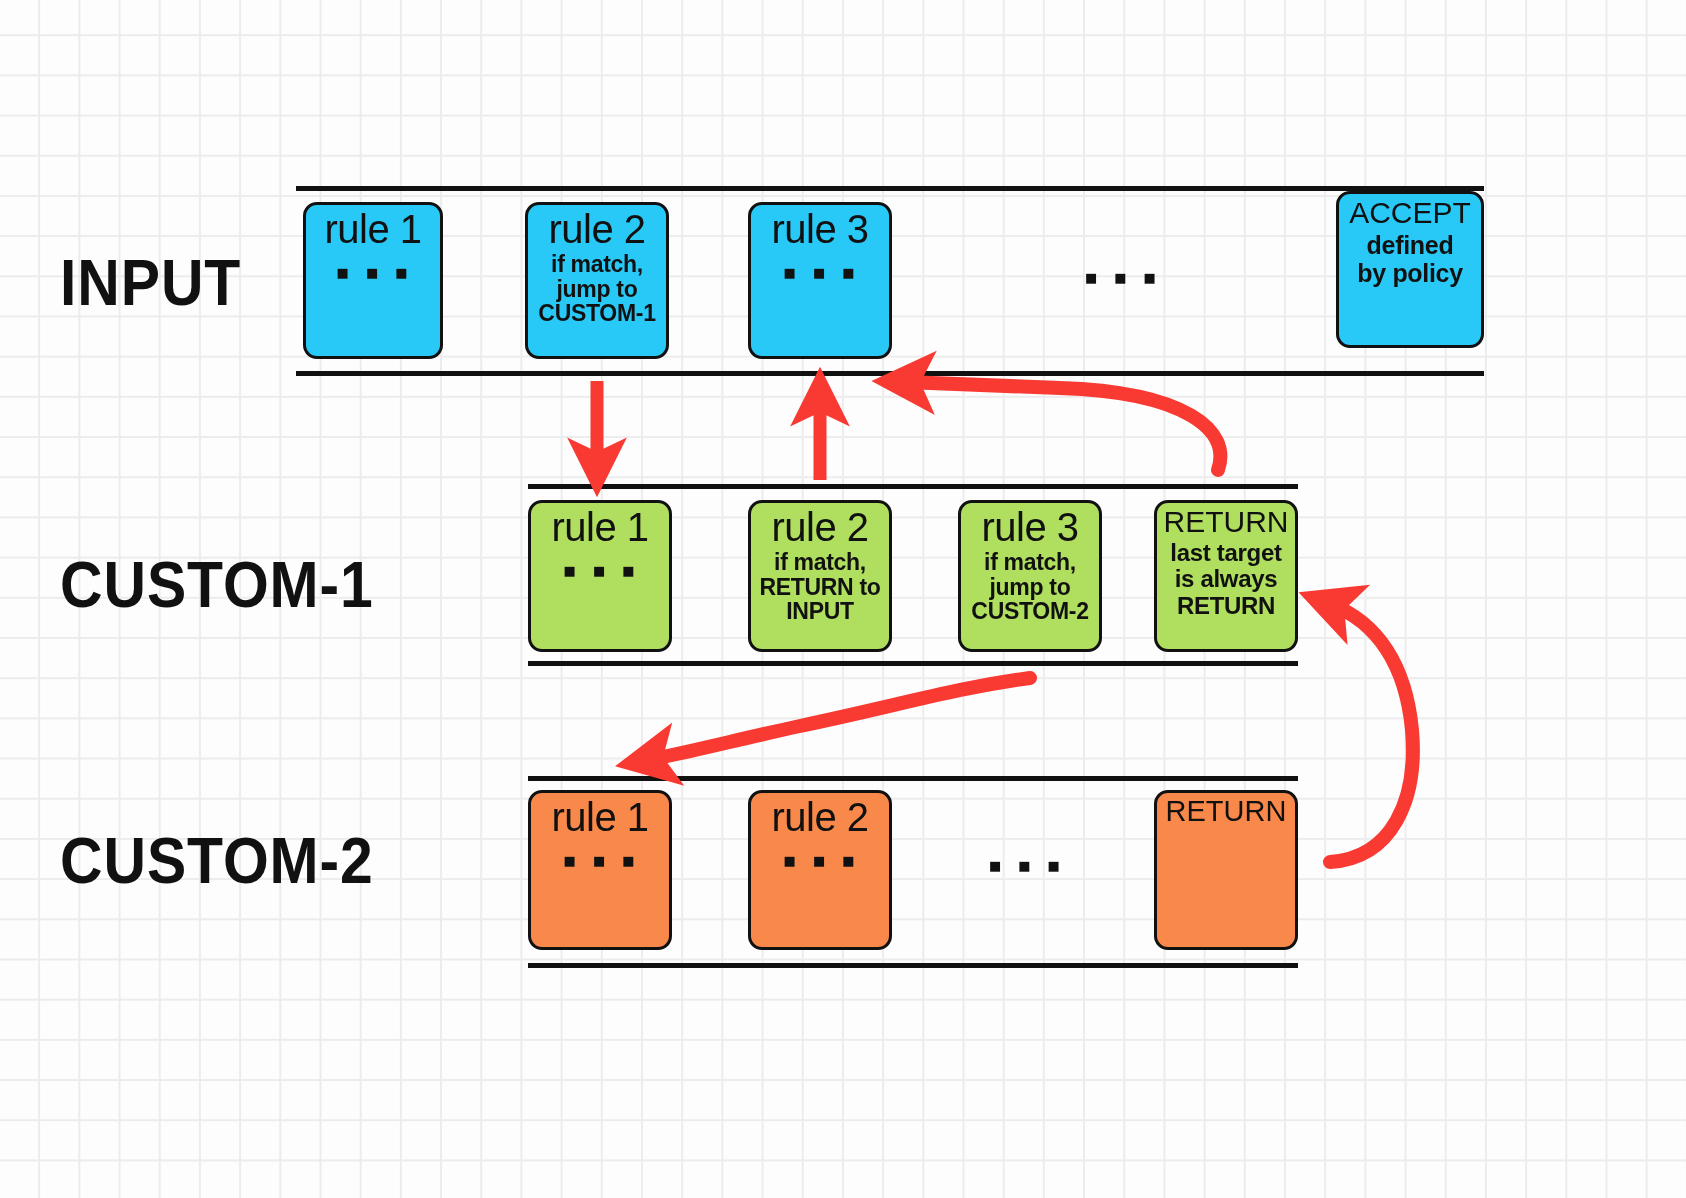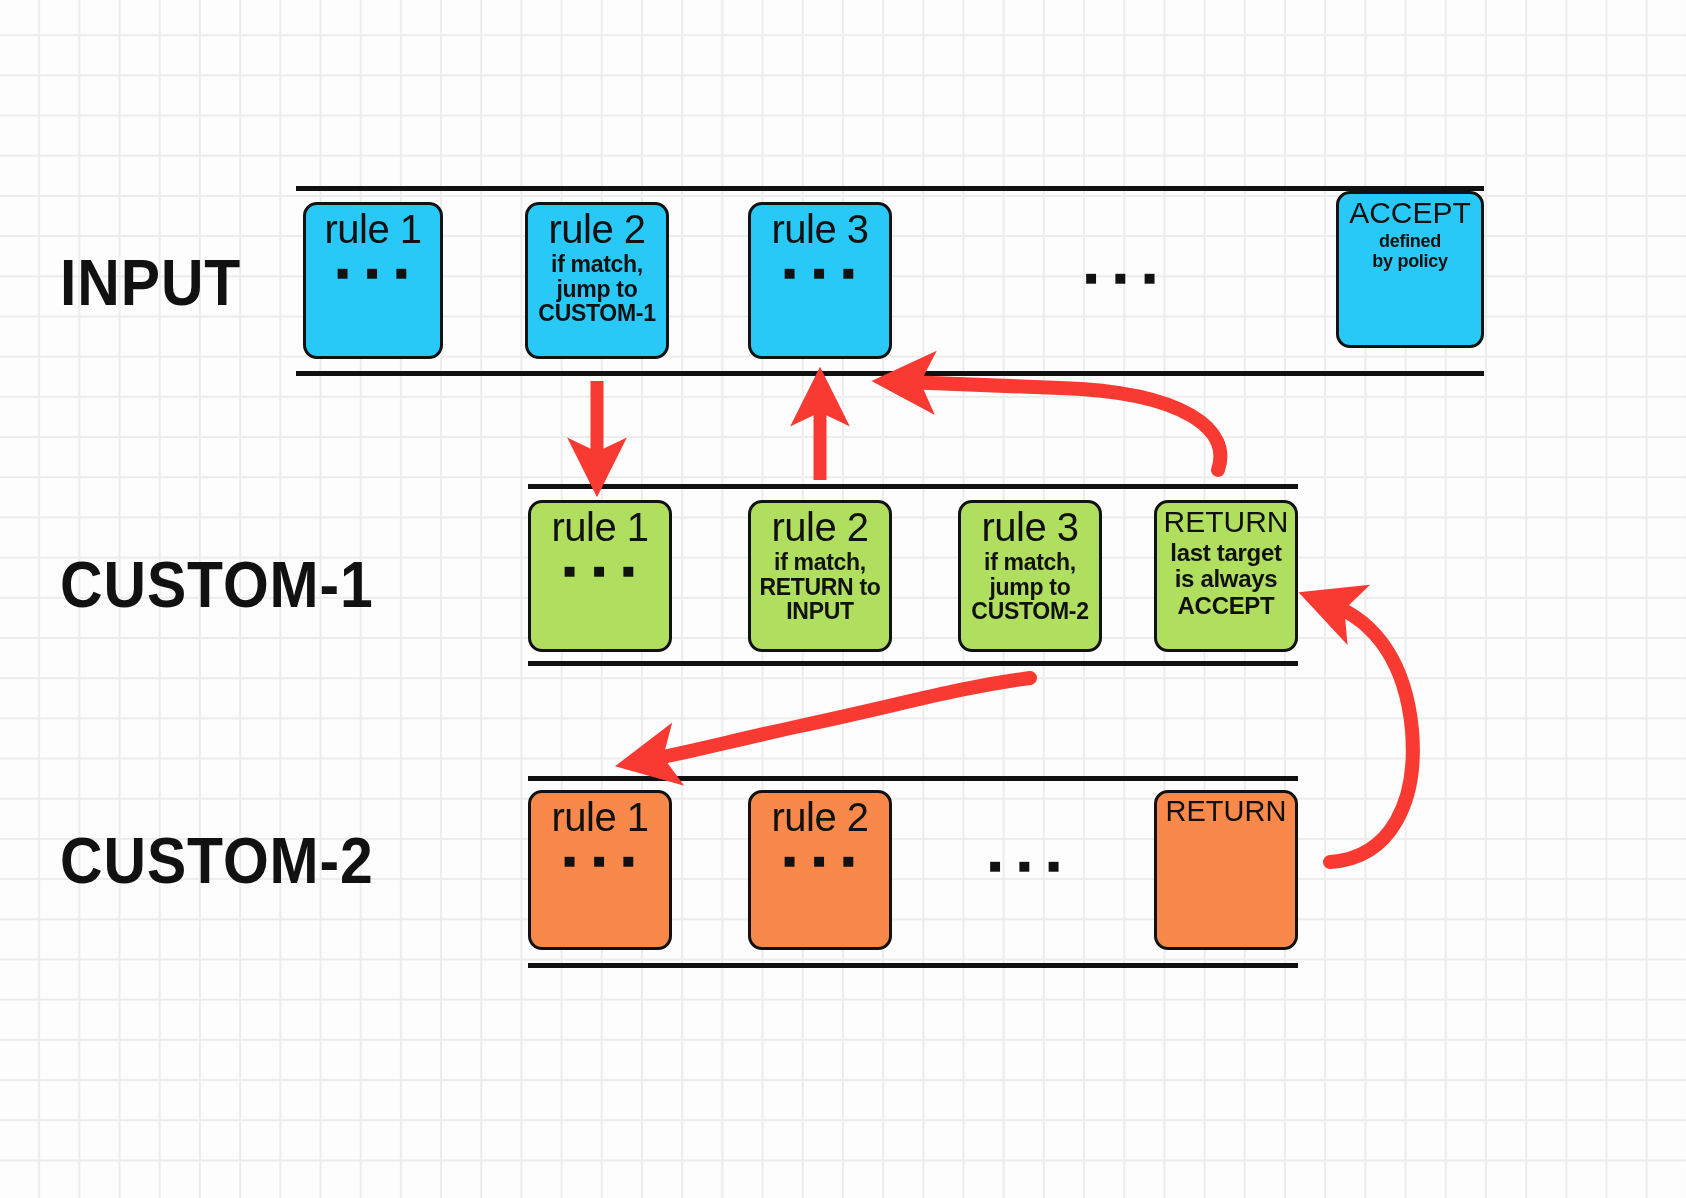--- a/index.html
+++ b/index.html
@@ -123,21 +123,21 @@
 
   <div class="rule-box" style="left:748px; top:202px; width:144px; height:157px; background:#29c9f7;">
     <div class="title">rule 3</div>
     <div class="dots">▪ ▪ ▪</div>
   </div>
 
   <div class="ellipsis-standalone" style="left:1084px; top:257px;">▪ ▪ ▪</div>
 
   <div class="rule-box" style="left:1336px; top:191px; width:148px; height:157px; background:#29c9f7;">
     <div class="title small">ACCEPT</div>
-    <div class="sub" style="font-size:18px; line-height:1.15;">defined
+    <div class="sub" style="font-size:25px; line-height:1.15;">defined
 by policy</div>
   </div>
 
   <div class="chain-label" style="left:60px; top:548px; font-size:64px;">CUSTOM-1</div>
 
   <div class="rail" style="left:528px; top:484px; width:770px;"></div>
   <div class="rail" style="left:528px; top:661px; width:770px;"></div>
 
   <div class="rule-box" style="left:528px; top:500px; width:144px; height:152px; background:#b0de5e;">
     <div class="title">rule 1</div>
@@ -155,21 +155,21 @@
     <div class="title">rule 3</div>
     <div class="sub">if match,
 jump to
 CUSTOM-2</div>
   </div>
 
   <div class="rule-box" style="left:1154px; top:500px; width:144px; height:152px; background:#b0de5e;">
     <div class="title small">RETURN</div>
     <div class="sub" style="font-size:24px; line-height:1.12;">last target
 is always
-ACCEPT</div>
+RETURN</div>
   </div>
 
   <div class="chain-label" style="left:60px; top:824px; font-size:64px;">CUSTOM-2</div>
 
   <div class="rail" style="left:528px; top:776px; width:770px;"></div>
   <div class="rail" style="left:528px; top:963px; width:770px;"></div>
 
   <div class="rule-box" style="left:528px; top:790px; width:144px; height:160px; background:#f9894b;">
     <div class="title">rule 1</div>
     <div class="dots">▪ ▪ ▪</div>

